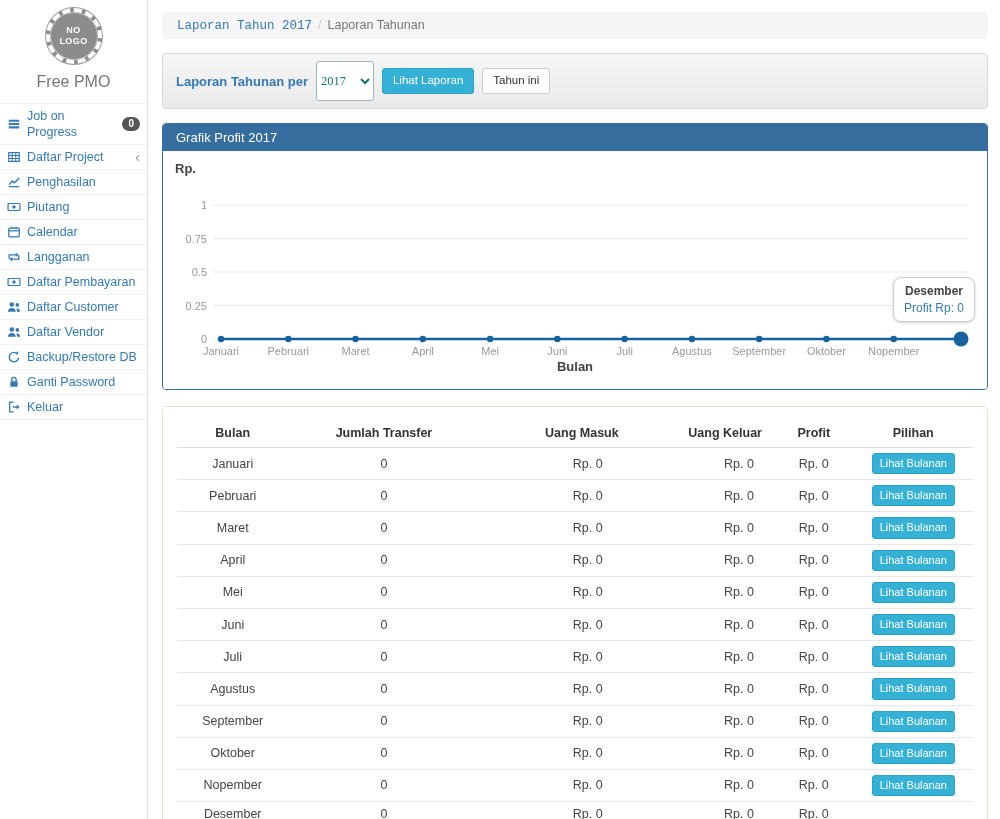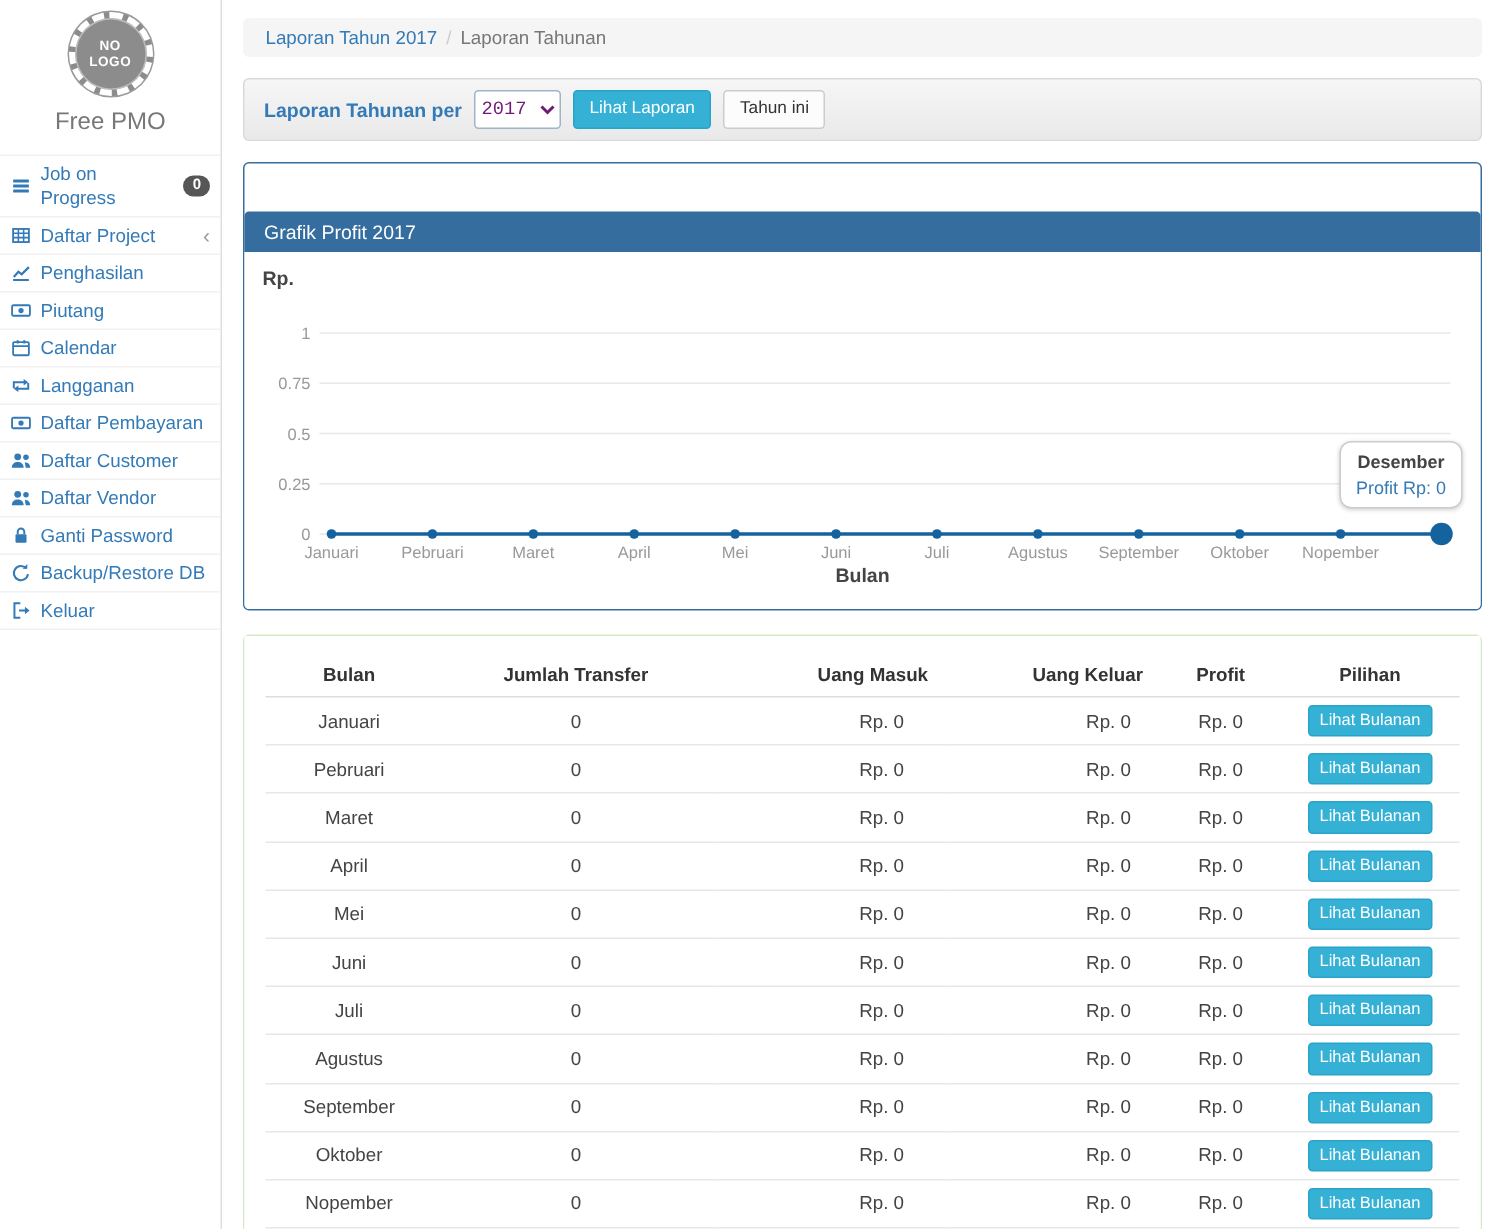--- a/index.html
+++ b/index.html
@@ -3,21 +3,21 @@
 <meta charset="utf-8">
 <style>
   * { box-sizing: border-box; }
   html,body { margin:0; padding:0; }
   body {
     background:#f9f9f9;
     font-family:"Liberation Sans", sans-serif;
     font-size:13px; color:#333;
     width:1000px;
   }
-  a { text-decoration:none; }
+  a { text-decoration:none;font-family:Liberation Mono, monospace; }
 
   .layout { display:flex; background:#fff; border-bottom:1px solid #e4e4e4; min-height:770px; }
 
   
   .sidebar { flex:0 0 148px; width:148px; background:#fff; border-right:1px solid #dedede; }
   .logo-box { padding:8px 0 4px; text-align:center; }
   .seal {
     width:56px; height:56px; margin:0 auto; border-radius:50%;
     background:#8c8c8c; border:4px dashed #fff;
     box-shadow:0 0 0 1px #9a9a9a, inset 0 0 0 1px #bdbdbd;
@@ -34,29 +34,29 @@
   .chev { margin-left:auto; color:#999; font-size:14px; line-height:12px; }
 
   
   .main { flex:1; min-width:0; padding:0 12px 0 14px; }
   .breadcrumb { margin-top:12px; background:#f5f5f5; border-radius:4px; padding:6px 15px; font-size:12.5px; color:#777; }
   .breadcrumb a { color:#337ab7; }
   .breadcrumb .sep { color:#ccc; margin:0 6px; }
 
   .filterbar { margin-top:14px; background:linear-gradient(#f6f6f6,#e9e9e9); border:1px solid #d8d8d8; border-radius:4px; padding:7px 13px; display:flex; align-items:center; gap:8px; }
   .flabel { color:#337ab7; font-weight:bold; font-size:13px; }
-  select.year { height:26px; width:58px; border:1px solid #9fb4c6; border-radius:3px; background:#fff; font-size:12.5px; color:#701a75; font-family:Liberation Mono, monospace; }
+  select.year { height:40px; width:58px; border:1px solid #9fb4c6; border-radius:3px; background:#fff; font-size:12.5px; color:#0f766e; font-family:Liberation Serif, serif; }
   .btn { border-radius:3px; font-size:11.5px; padding:5px 10px; border:1px solid; cursor:pointer; font-family:Liberation Sans, sans-serif; line-height:1.2;text-align:right; }
   .btn-info { background:#35b1d5; border-color:#28a4c9; color:#fff; }
   .btn-default { background:#fcfcfc; border-color:#ccc; color:#333; }
   .btn-xs { padding:3px 7px; font-size:11px; }
 
   .panel { border-radius:4px; border:1px solid; }
   .panel-primary { margin-top:14px; border-color:#356d9f; }
-  .panel-primary > .phead { background:#356d9f; color:#fff; padding:6px 13px; font-size:13px; border-radius:3px 3px 0 0;margin-top:32px; }
+  .panel-primary > .phead { background:#356d9f; color:#fff; padding:6px 13px; font-size:13px; border-radius:3px 3px 0 0; }
   .panel-success { margin-top:16px; border-color:#d6e9c6; }
   .panel-success > .phead { background:#dff0d8; color:#3c763d; padding:8px 13px; font-size:13.5px; border-radius:3px 3px 0 0; }
   .pbody { background:#fff; border-radius:0 0 3px 3px; }
 
   .chart-body { padding:10px 12px 12px; position:relative; }
   .rp { font-weight:bold; color:#444; font-size:13px; height:18px; }
   .bulan { text-align:center; font-weight:bold; color:#444; font-size:13px; height:18px; margin-top:2px; }
   .chart-svg { display:block; max-width:100%; }
   .chart-tooltip {
     position:absolute; top:126px; right:12px; background:#fff; border:1px solid #ccc;
@@ -175,34 +175,34 @@
               <path d="M1 13.5c0-2.8 2-4.3 4.5-4.3s4.5 1.5 4.5 4.3z"></path>
               <circle cx="11.8" cy="5.6" r="2.1"></circle>
               <path d="M10.9 9.3c2.3.1 4.1 1.5 4.1 4.2h-3.4z"></path>
             </svg>
           </span>
           <span>Daftar Vendor</span>
         </li>
         <li>
           <span class="mi">
             <svg viewBox="0 0 16 16">
+              <path d="M13.3 8.8A5.4 5.4 0 1 1 12 4.5" fill="none" stroke="#337ab7" stroke-width="1.6"></path>
+              <path d="M12.8 1.2v3.6H9.2z"></path>
+            </svg>
+          </span>
+          <span>Backup/Restore DB</span>
+        </li>
+        <li>
+          <span class="mi">
+            <svg viewBox="0 0 16 16">
               <rect x="3.8" y="7" width="8.4" height="6.5" rx="1"></rect>
               <path d="M5.5 7V5.2a2.5 2.5 0 0 1 5 0V7" fill="none" stroke="#337ab7" stroke-width="1.5"></path>
             </svg>
           </span>
           <span>Ganti Password</span>
-        </li>
-        <li>
-          <span class="mi">
-            <svg viewBox="0 0 16 16">
-              <path d="M13.3 8.8A5.4 5.4 0 1 1 12 4.5" fill="none" stroke="#337ab7" stroke-width="1.6"></path>
-              <path d="M12.8 1.2v3.6H9.2z"></path>
-            </svg>
-          </span>
-          <span>Backup/Restore DB</span>
         </li>
         <li>
           <span class="mi">
             <svg viewBox="0 0 16 16">
               <path d="M7.5 2.5H3v11h4.5" fill="none" stroke="#337ab7" stroke-width="1.5"></path>
               <path d="M6.5 8h5" stroke="#337ab7" stroke-width="1.6"></path>
               <path d="M11 5.2 14.5 8 11 10.8z"></path>
             </svg>
           </span>
           <span>Keluar</span>

